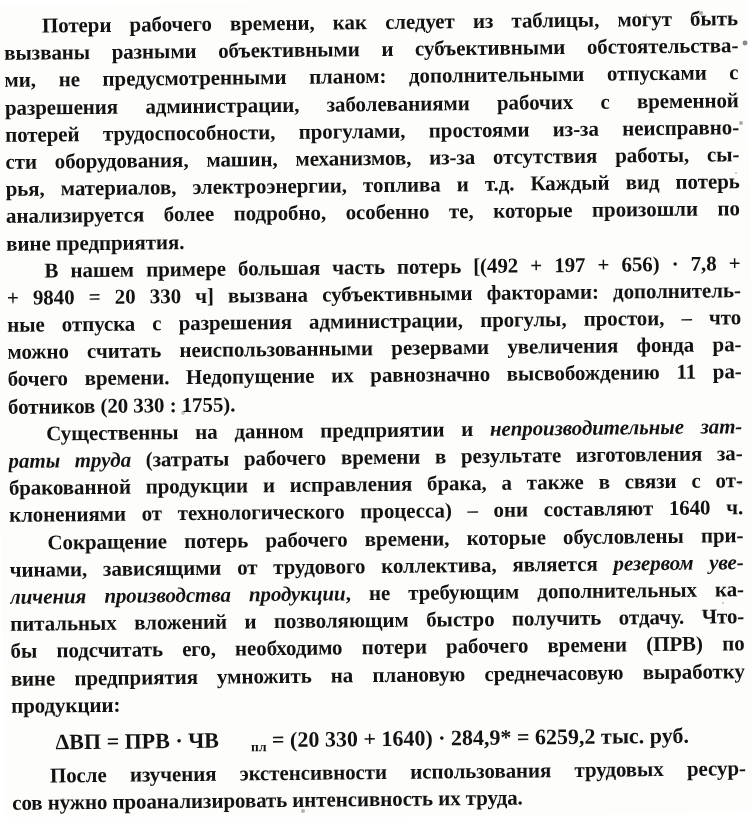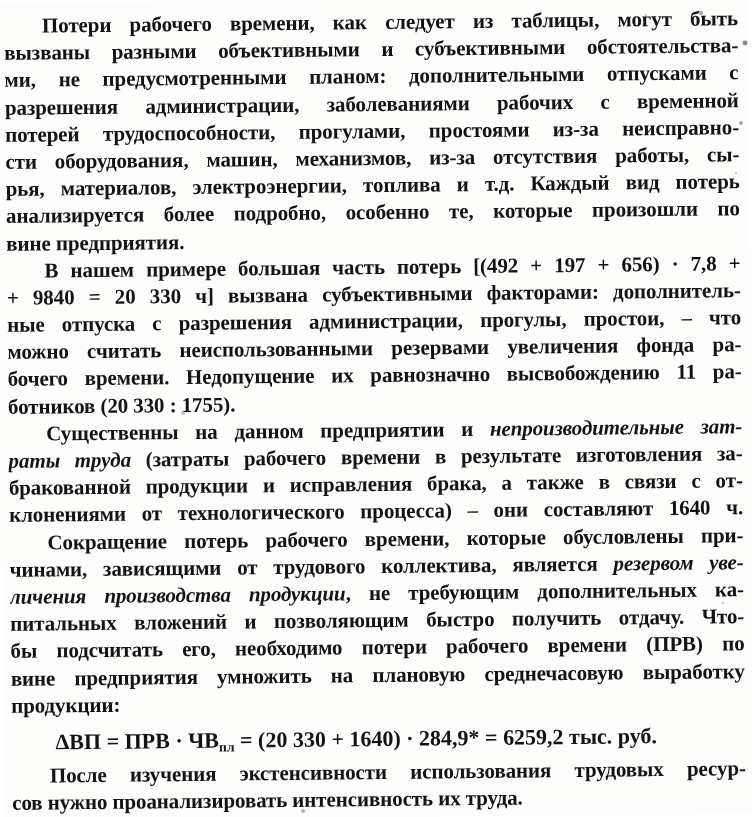--- a/index.html
+++ b/index.html
@@ -35,20 +35,21 @@
   .line.noj {
     text-align: left;
     text-align-last: left;
   }
   .line.indent { text-indent: 38px; }
   .seg-italic { font-style: italic; }
   .seg-sub {
     font-size: 0.62em;
     vertical-align: -0.28em;
     letter-spacing: 0;
+    margin-left: 32px;
   }
   .line.formula {
     margin: 9px 0 7px 44px;
     font-size: 22px;
     letter-spacing: 0;
   }
   .noise {
     position: absolute;
     top: 0; left: 0;
     width: 2px; height: 2px;

